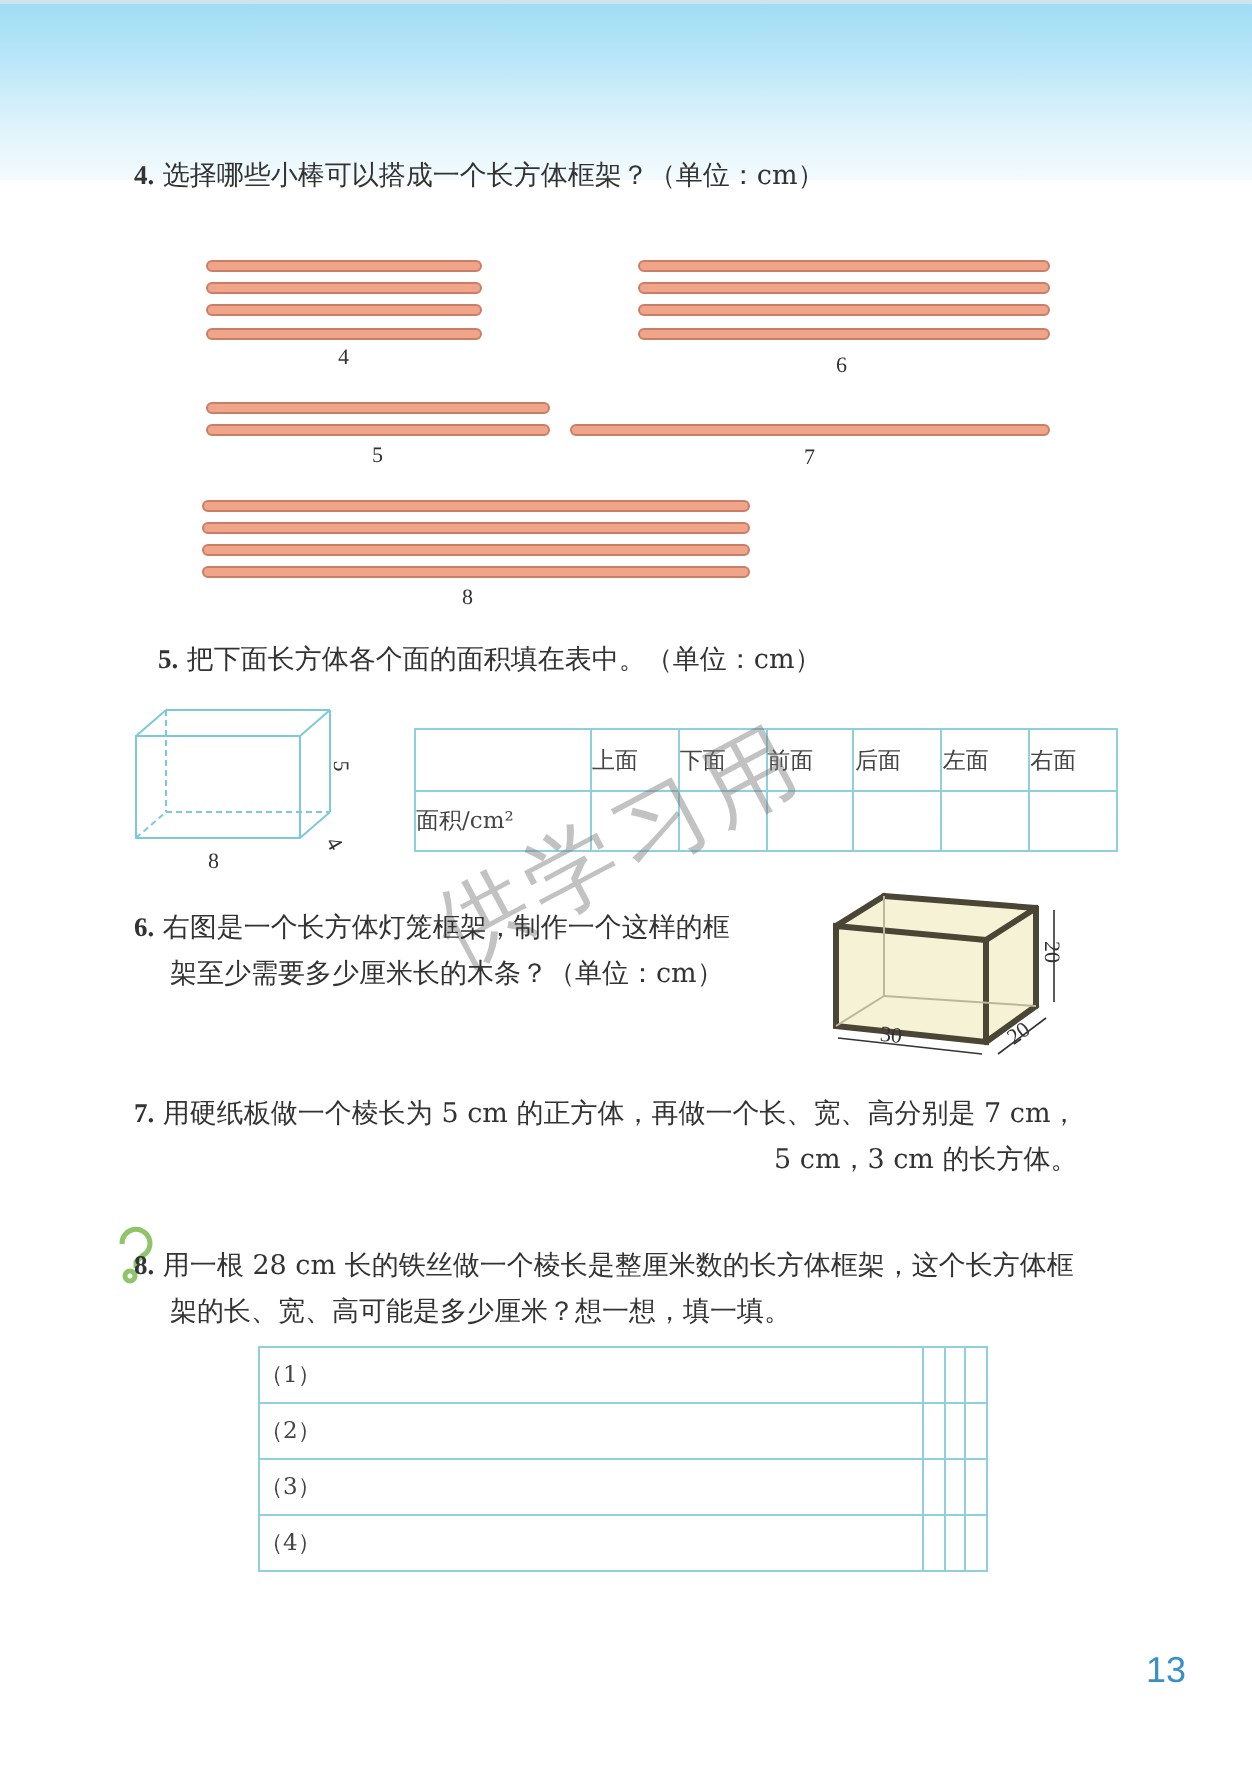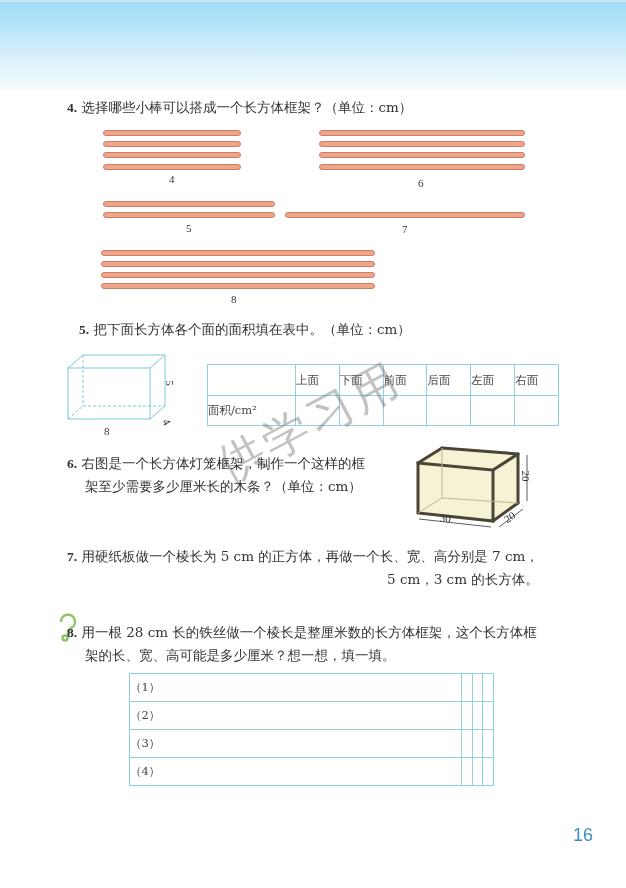--- a/index.html
+++ b/index.html
@@ -17,21 +17,21 @@
   .page-num { position:absolute; left:573px; top:825px; font-family:"Liberation Sans", sans-serif; font-size:18px; color:#3a8fc6; }
   .watermark { position:absolute; left:210px; top:392px; font-size:46px; color:rgba(120,120,120,0.45);
     transform:rotate(-28deg); letter-spacing:4px; font-family:"DejaVu Sans", sans-serif; pointer-events:none; }
   .dim { font-family:"Liberation Serif", serif; font-size:11px; }
 </style>
 </head>
 <body>
 
 <div class="header-band"></div>
 
-<div class="q" style="left:67px; top:96px;text-align:right;">
+<div class="q" style="left:67px; top:76px;text-align:right;">
   <span class="qnum">4.</span>
   <span>选择哪些小棒可以搭成一个长方体框架？（单位：cm）</span>
 </div>
 <div>
   <div class="stick" style="left:103px; top:130px; width:136px;"></div>
   <div class="stick" style="left:103px; top:141px; width:136px;"></div>
   <div class="stick" style="left:103px; top:152px; width:136px;"></div>
   <div class="stick" style="left:103px; top:164px; width:136px;"></div>
   <div class="slabel" style="left:169px; top:173px;">4</div>
 </div>
@@ -174,13 +174,13 @@
   </tr>
   <tr style="height:28px;">
     <td>（4）</td>
     <td></td>
         <td></td>
         <td></td>
   </tr>
 </tbody>
   </table>
 
-<div class="page-num">16</div>
+<div class="page-num">13</div>
 
 </body></html>

